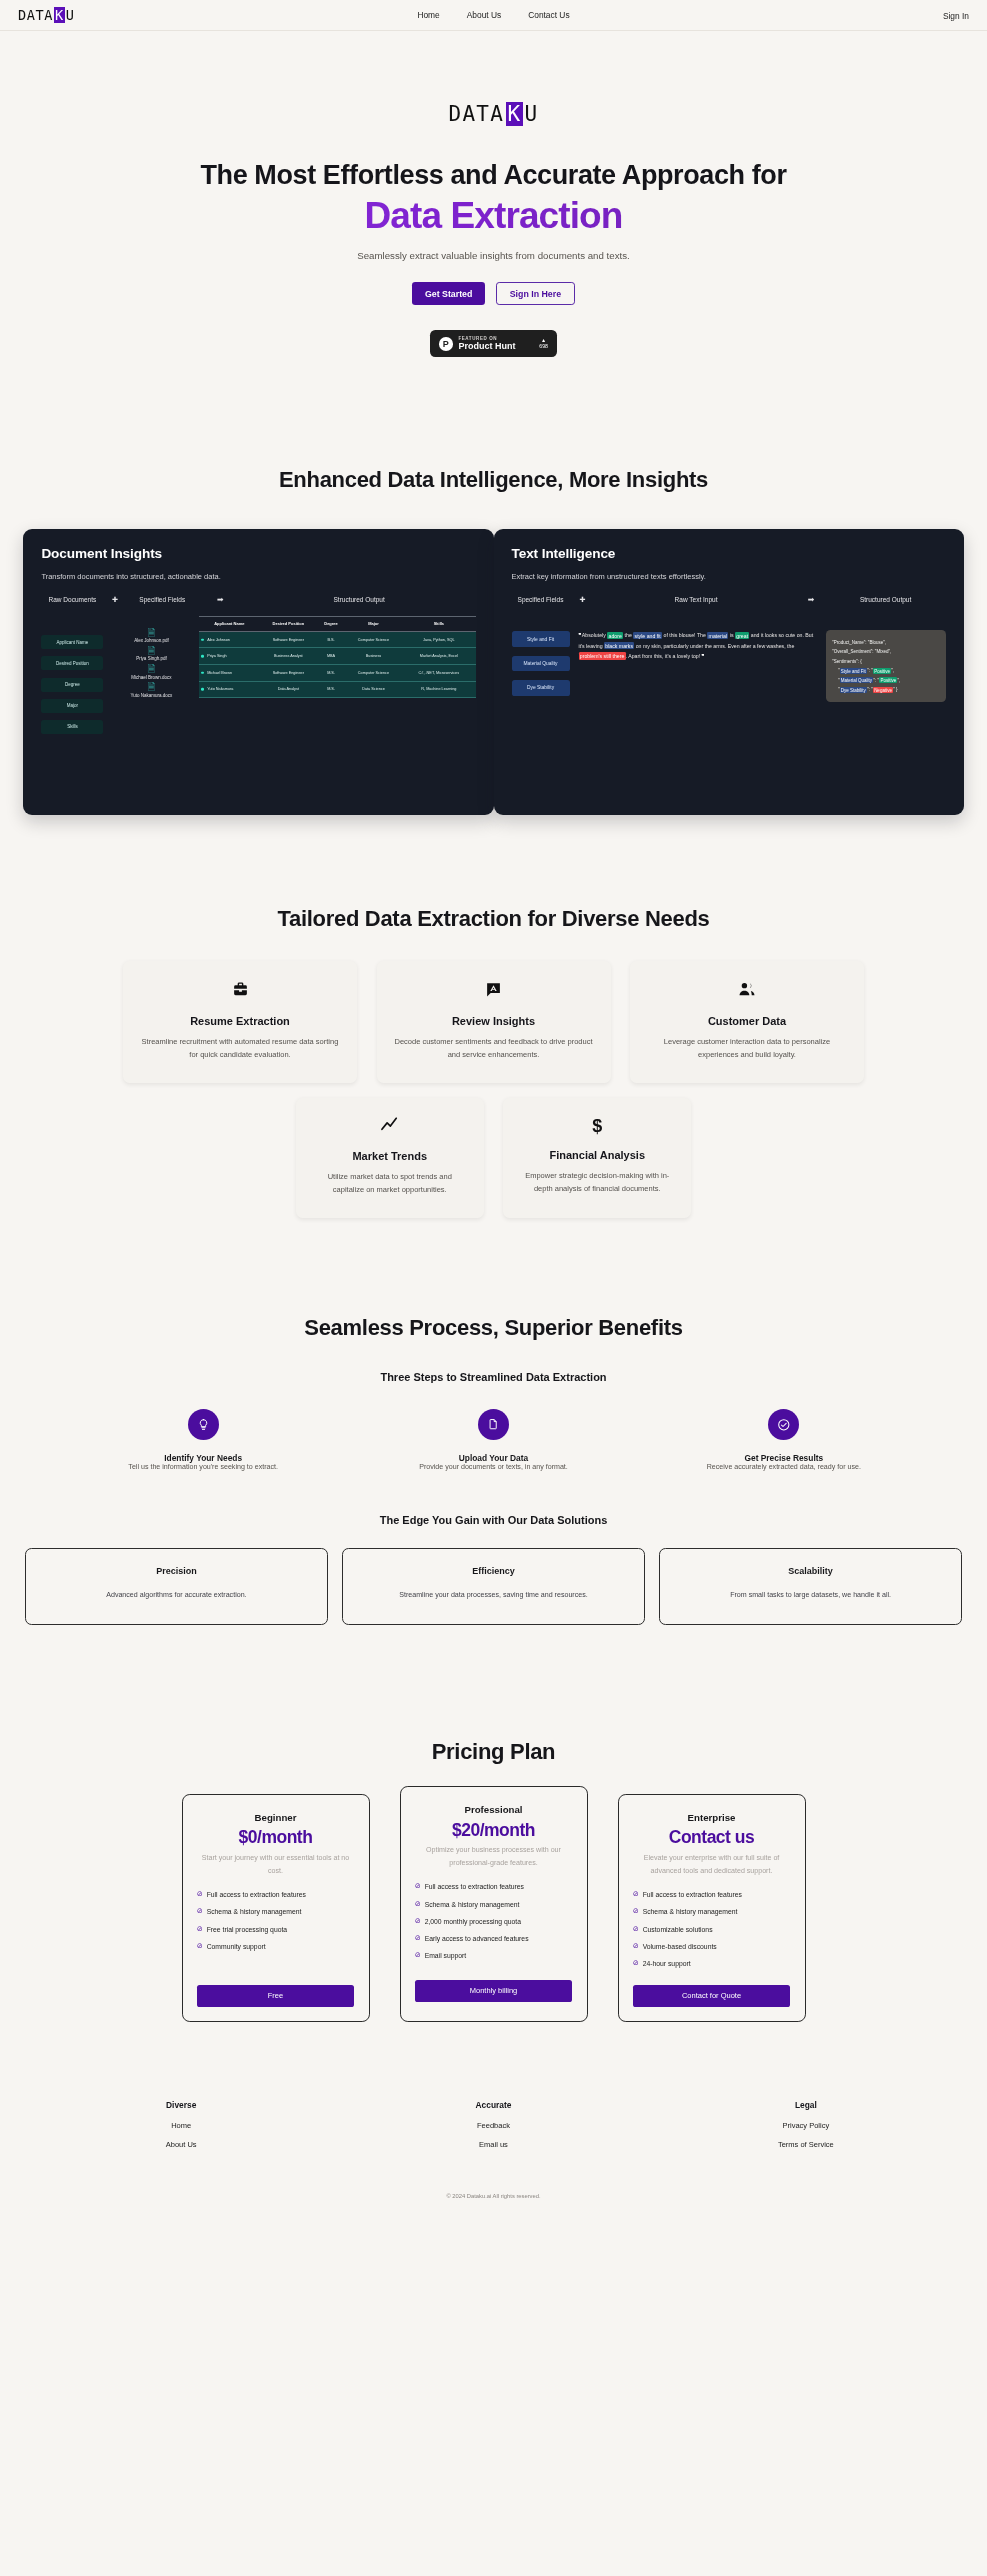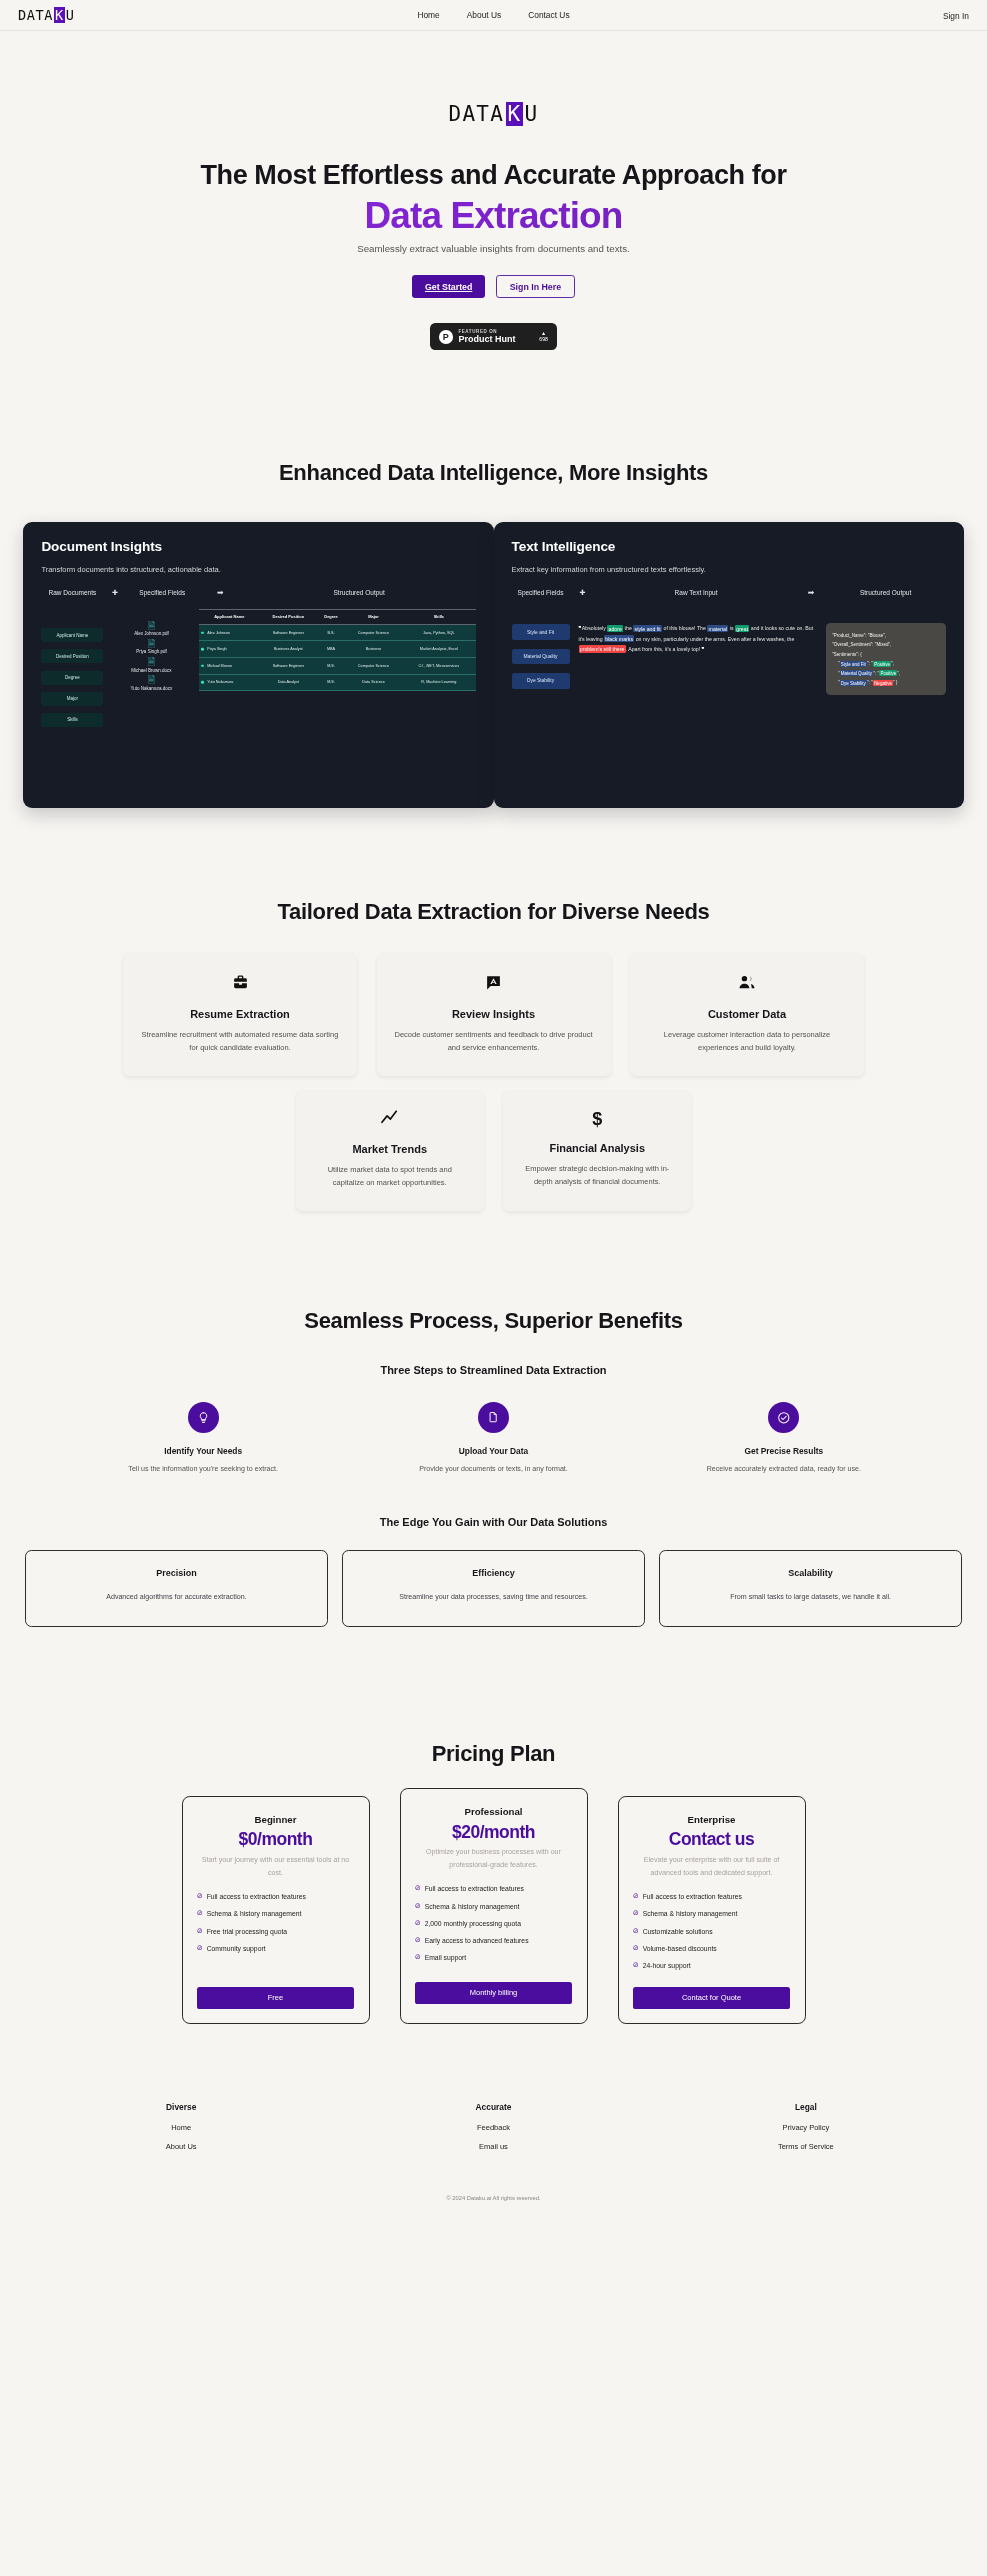--- a/index.html
+++ b/index.html
@@ -57,31 +57,30 @@
     color: #15151a;
   }
   .hero-h2 {
     margin-top: 3.9px;
     font-size: 37px; font-weight: 800; letter-spacing: -0.9px;
     background: linear-gradient(90deg,#9333ea 0%,#7e22ce 45%,#6b21a8 100%);
     -webkit-background-clip: text; background-clip: text;
     -webkit-text-fill-color: transparent; color: #7e22ce;
   }
   .hero-sub {
-    margin-top: 6px; font-size: 9.7px; color: #57534e;
+    margin-top: 13px; font-size: 9.7px; color: #57534e;
   }
   .hero-btns {
     margin-top: 21px; display: flex; gap: 10.4px; justify-content: center;
   }
   .btn-primary {
     background: #4b0d9e; color: #fff; border: none;
     padding: 5.8px 13px; border-radius: 3.2px;
     font-size: 8.8px; font-weight: 700; cursor: pointer;
     font-family: inherit;
-    text-decoration: underline;
   }
   .btn-outline {
     background: transparent; color: #4b0d9e;
     border: 0.6px solid #5b2ba8;
     padding: 5.8px 13px; border-radius: 3.2px;
     font-size: 8.8px; font-weight: 700; cursor: pointer;
     font-family: inherit;
   }
   .ph-badge {
     margin: 25px auto 0;
@@ -202,21 +201,21 @@
   
   .steps { margin-top: 26px; display: flex; padding: 0 58px; }
   .step { flex: 1; text-align: center; }
   .step-circle {
     width: 31px; height: 31px; border-radius: 50%;
     background: #4b0d9e; margin: 0 auto;
     display: flex; align-items: center; justify-content: center;
     color: #fff;
   }
   .step-title { margin-top: 13px; font-size: 8.4px; font-weight: 700; }
-  .step-desc { margin-top: 9px; font-size: 7.1px; color: #57534e; }
+  .step-desc { font-size: 7.1px; color: #57534e; }
 
   
   .bene-wrap { margin-top: 22px; display: flex; gap: 14.3px; padding: 0 25px; }
   .bene-card {
     flex: 1; border: 0.6px solid #2d2d2d; border-radius: 6.5px;
     padding: 17px 13px 22px; text-align: center; background: #f7f5f2;
   }
   .bene-title { font-size: 9px; font-weight: 700; }
   .bene-desc { margin-top: 13px; font-size: 7.1px; color: #3f3f46; line-height: 1.8; }
 

